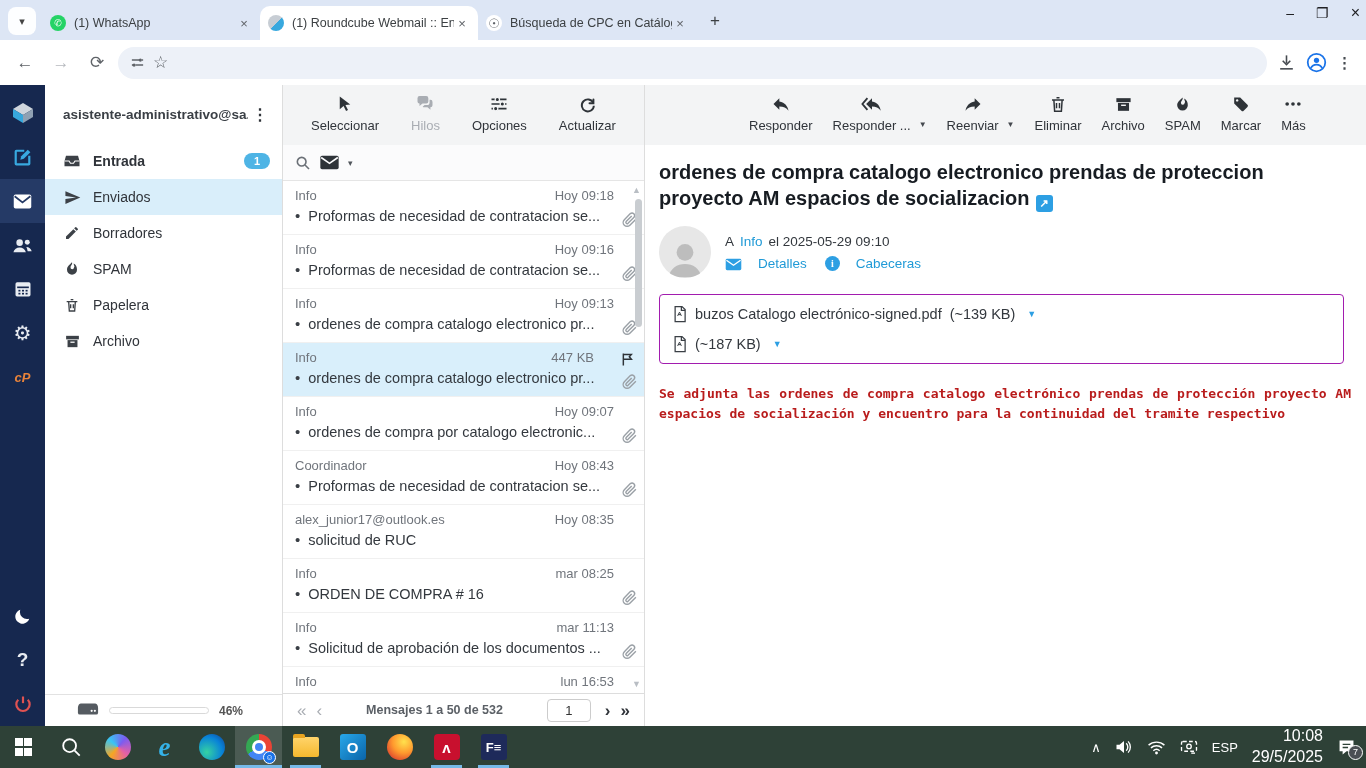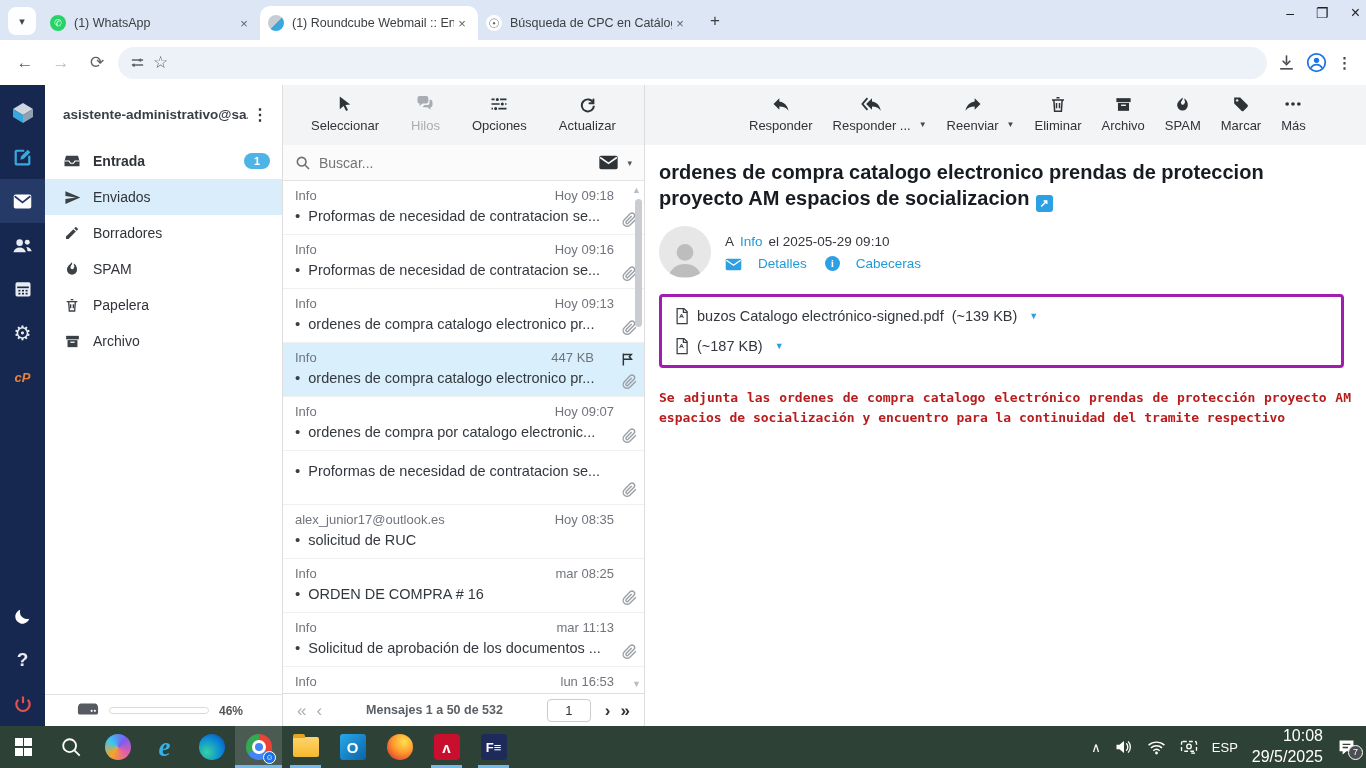--- a/index.html
+++ b/index.html
@@ -90,21 +90,21 @@
   .subject { font-size:20px; font-weight:bold; color:#171c22; line-height:1.32; max-width:700px; }
   .extlink { display:inline-flex; width:17px; height:17px; background:#2d9fe3; border-radius:3px; color:#fff; font-size:11px; align-items:center; justify-content:center; vertical-align:-2px; margin-left:6px; }
   .meta { display:flex; margin-top:14px; gap:14px; align-items:center; }
   .avatar { width:52px; height:52px; border-radius:50%; background:#e7e7e7; display:flex; align-items:flex-end; justify-content:center; overflow:hidden; color:#b9b9b9; }
   .meta-lines { display:flex; flex-direction:column; gap:7px; font-size:13.5px; color:#33383e; }
   .meta-row { display:flex; align-items:center; gap:6px; }
   a.bluelink { color:#1f9ad7; text-decoration:none; }
   .meta-actions { display:flex; gap:18px; }
   .meta-actions .act { display:flex; align-items:flex-end; gap:16px; color:#1f9ad7; font-size:13.5px; }
   .info-ico { width:15px; height:15px; border-radius:50%; background:#2d9fe3; color:#fff; font-size:10px; font-weight:bold; display:flex; align-items:center; justify-content:center; font-family:"Liberation Serif",serif; }
-  .attachbox { border:3px solid #a21caf; border-radius:4px; margin:16px 2px 20px 0; padding:4px 0;text-align:center; }
+  .attachbox { border:1px solid #a21caf; border-radius:4px; margin:16px 2px 20px 0; padding:4px 0;text-align:center; }
   .attach-row { display:flex; align-items:center; gap:8px; padding:6px 12px; font-size:14.5px; color:#33383e; }
   .attach-row .a-ico { color:#3a3f45; display:flex; }
   .attach-caret { color:#2d9fe3; font-size:9px; margin-left:4px; }
   .bodytext { font-family:"DejaVu Sans Mono", monospace; font-size:13px; color:#b91c1c; line-height:1.55; width:692px; text-align:justify;font-weight:bold; }
 
   
   .taskbar { height:42px; background:#2e4137; display:flex; align-items:stretch; color:#fff; }
   .tb-slot { width:47px; display:flex; align-items:center; justify-content:center; position:relative; }
   .tb-slot.active { background:rgba(255,255,255,.14); }
   .tb-slot.running::after { content:""; position:absolute; bottom:0; left:8px; right:8px; height:3px; background:#76b9e8; }
@@ -369,21 +369,20 @@
             </svg>
           </span>
         <span>Actualizar</span>
       </div>
     </div>
     <div class="searchrow">
       <svg width="16" height="16" viewBox="0 0 24 24" fill="none" stroke="#6b7077" stroke-width="2.4">
           <circle cx="10" cy="10" r="6.5"></circle>
           <path d="M15 15l6 6"></path>
         </svg>
-      <input placeholder="Buscar..." style="">
       <svg width="21" height="15" viewBox="0 0 24 18">
           <rect x="1" y="1" width="22" height="16" rx="2" fill="#2e3338"></rect>
           <path d="M2 3l10 7 10-7" stroke="#fbfbfc" stroke-width="2" fill="none"></path>
         </svg>
       <span class="scope-caret">▾</span>
     </div>
     <div class="msglist">
       <div class="msg">
         <div class="m-line1">
             <span class="m-sender">Info</span>
@@ -446,20 +445,24 @@
           </div>
         <div class="m-line2">
             <span class="m-dot">•</span>
             <span class="m-subject">ordenes de compra por catalogo electronic...</span>
           </div>
         <span class="m-clip"><svg width="17" height="17" viewBox="0 0 24 24" fill="none" stroke="currentColor" stroke-width="2">
               <path d="M21 11.5l-8.5 8.5a5.5 5.5 0 0 1-7.8-7.8L13.2 3.7a3.7 3.7 0 0 1 5.2 5.2l-8.5 8.5a1.85 1.85 0 0 1-2.6-2.6l7.8-7.8"></path>
             </svg></span>
       </div>
       <div class="msg">
+        <div class="m-line1">
+            <span class="m-sender">Coordinador</span>
+            <span class="m-meta">Hoy 08:43</span>
+          </div>
         <div class="m-line2">
             <span class="m-dot">•</span>
             <span class="m-subject">Proformas de necesidad de contratacion se...</span>
           </div>
         <span class="m-clip"><svg width="17" height="17" viewBox="0 0 24 24" fill="none" stroke="currentColor" stroke-width="2">
               <path d="M21 11.5l-8.5 8.5a5.5 5.5 0 0 1-7.8-7.8L13.2 3.7a3.7 3.7 0 0 1 5.2 5.2l-8.5 8.5a1.85 1.85 0 0 1-2.6-2.6l7.8-7.8"></path>
             </svg></span>
       </div>
       <div class="msg">
         <div class="m-line1">

